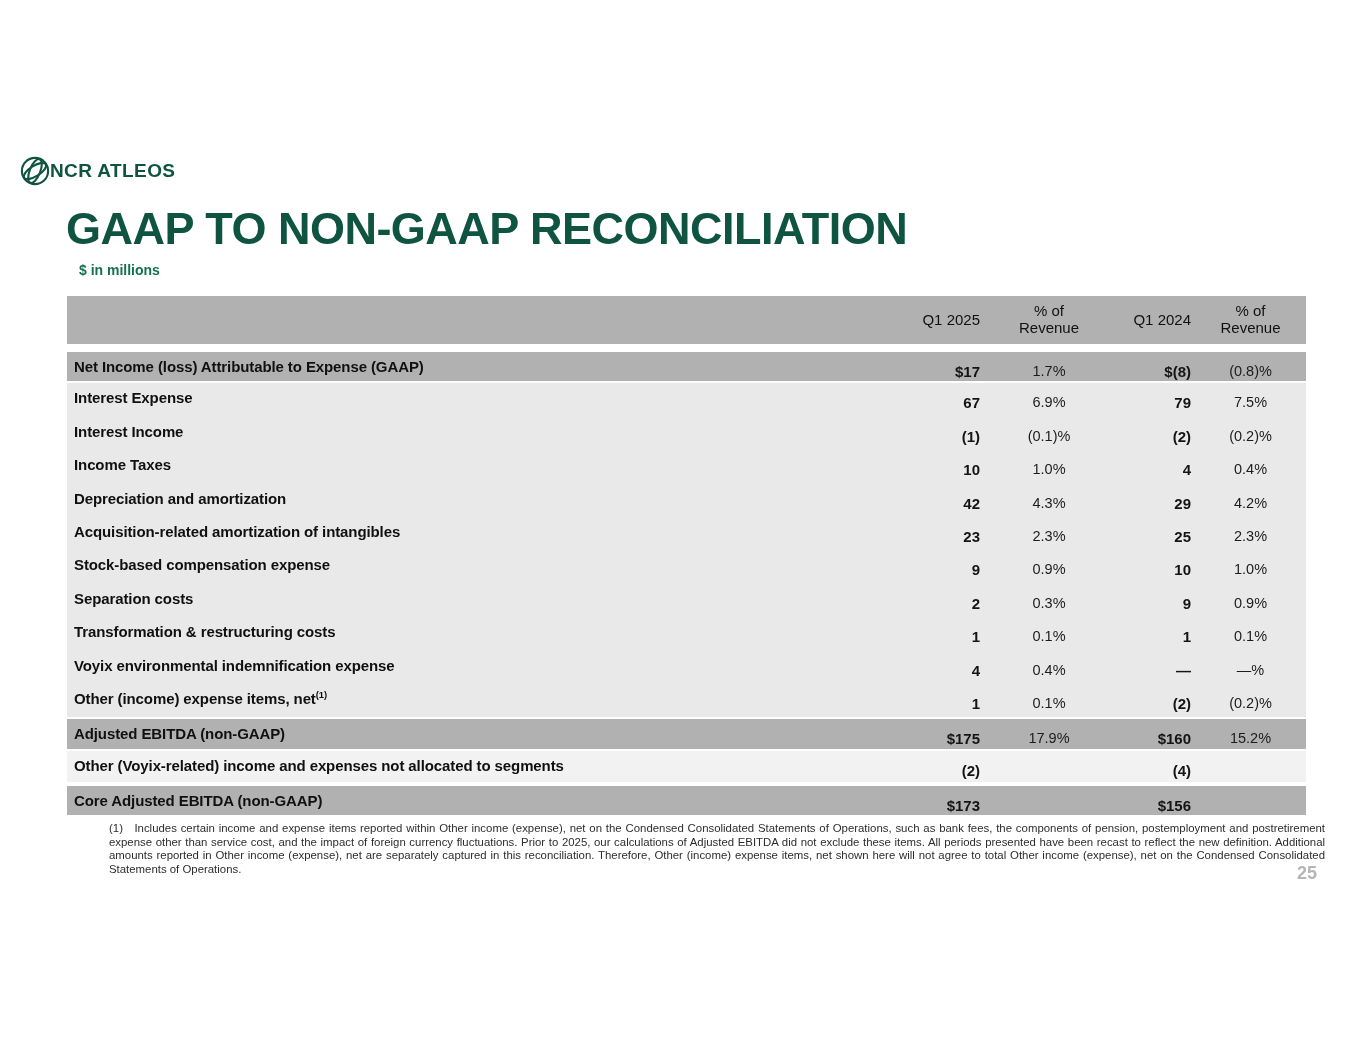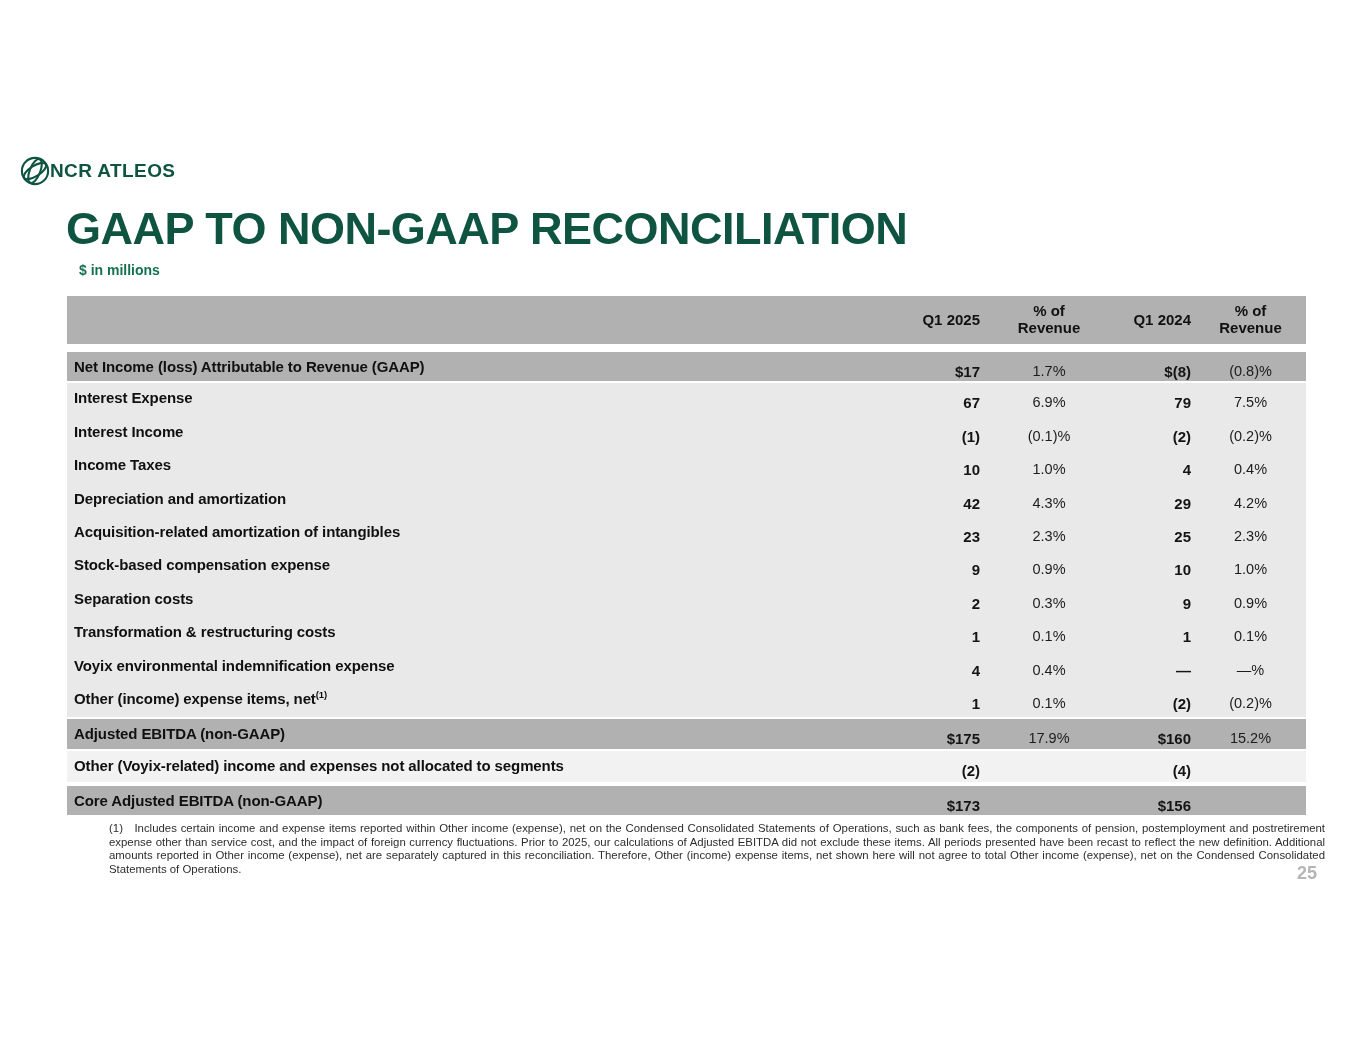--- a/index.html
+++ b/index.html
@@ -26,21 +26,21 @@
     position:absolute; left:79px; top:262px;
     font-size:14px; font-weight:700; color:#13714e;
   }
 
   
   .table { position:absolute; left:67px; top:296px; width:1239px; }
   .thead {
     display:flex; align-items:center; background:#b1b1b1;
     height:48px; margin-bottom:6px;
   }
-  .th { font-weight:700; font-size:15px; color:#111; line-height:1.12; white-space:pre-line; }
+  .th { font-weight:400; font-size:15px; color:#111; line-height:1.12; white-space:pre-line; }
   .c-label { width:831px; box-sizing:border-box; padding-left:7px; }
   .c-q1   { width:90px;  box-sizing:border-box; text-align:right; padding-right:8px; }
   .c-pct  { width:122px; box-sizing:border-box; text-align:center; }
   .c-q2   { width:85px;  box-sizing:border-box; text-align:right; padding-right:4px; }
   .c-pct2 { width:111px; box-sizing:border-box; text-align:center; }
 
   .trow { display:flex; height:33.4px; background:#e9e9e9; box-sizing:border-box; }
   .trow.row-dark  { background:#b1b1b1; border-top:2px solid #fff; border-bottom:2px solid #fff; }
   .trow.row-white { background:#f2f2f2; border-bottom:2px solid #fff; }
 
@@ -91,21 +91,21 @@
       <div class="th c-label"></div>
       <div class="th c-q1">Q1 2025</div>
       <div class="th c-pct">% of
 Revenue</div>
       <div class="th c-q2">Q1 2024</div>
       <div class="th c-pct2">% of
 Revenue</div>
     </div>
 
     <div class="trow row-dark">
-      <div class="c-label lbl"><span>Net Income (loss) Attributable to Revenue (GAAP)</span><sup></sup></div>
+      <div class="c-label lbl"><span>Net Income (loss) Attributable to Expense (GAAP)</span><sup></sup></div>
       <div class="c-q1 val v-money">$17</div>
       <div class="c-pct val v-pct">1.7%</div>
       <div class="c-q2 val v-money">$(8)</div>
       <div class="c-pct2 val v-pct">(0.8)%</div>
     </div>
       <div class="trow row-light">
       <div class="c-label lbl"><span>Interest Expense</span><sup></sup></div>
       <div class="c-q1 val v-money">67</div>
       <div class="c-pct val v-pct">6.9%</div>
       <div class="c-q2 val v-money">79</div>

